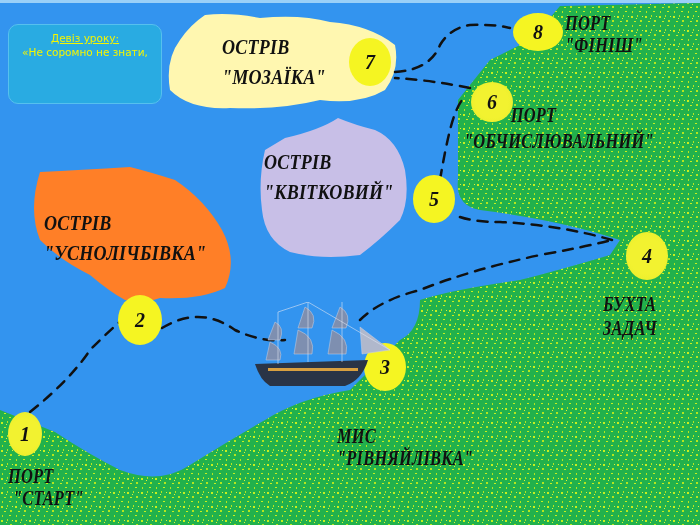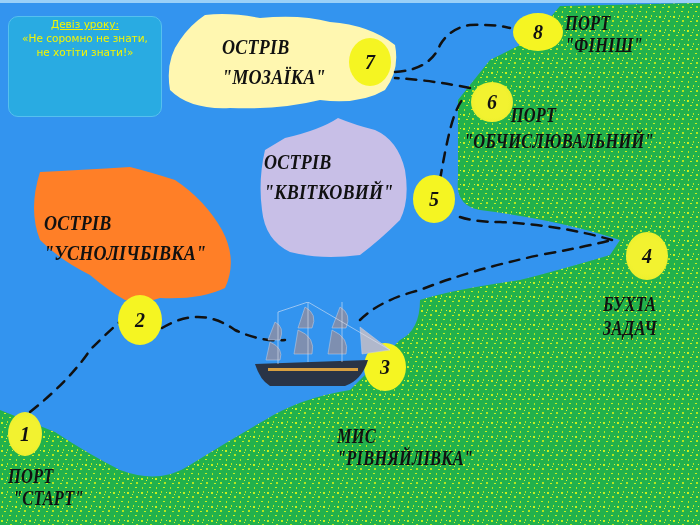--- a/index.html
+++ b/index.html
@@ -1,22 +1,22 @@
 <!DOCTYPE html>
 <html><head>
   <meta charset="utf-8">
   <style>
     html, body { margin: 0; padding: 0; }
     body { width: 700px; height: 525px; overflow: hidden; background: #3394ef; position: relative; font-family: "Liberation Serif", serif; }
     .map { position: absolute; left: 0; top: 0; width: 700px; height: 525px; }
     .motto {
-      position: absolute; left: 8px; top: 16px; width: 154px; height: 101px;
+      position: absolute; left: 8px; top: 24px; width: 154px; height: 80px;
       background: #29abe2; border-radius: 10px; border: 1px solid #56c0ee;
       box-sizing: border-box; text-align: center; color: #f5f500;
-      font-family: "DejaVu Sans", sans-serif; font-size: 10.5px; line-height: 14px; padding-top: 0;
+      font-family: "DejaVu Sans", sans-serif; font-size: 10.5px; line-height: 14px; padding-top: 6px;
     }
     .motto .title { text-decoration: underline; display: block; }
     .motto .line { display: block; white-space: nowrap; text-align: center; }
     .label {
       position: absolute; font-family: "Liberation Serif", serif; font-style: italic; font-weight: bold;
       color: #111; font-size: 20px; line-height: 22px; white-space: nowrap;
       transform: scaleX(0.82); transform-origin: left top; letter-spacing: 0.3px;
     }
     .label span { display: block; }
     .marker {
@@ -62,21 +62,20 @@
     <path d="M612 240 Q560 225 500 222 Q470 222 455 215"></path>
     <path d="M440 180 Q445 150 450 130 Q455 110 462 100"></path>
     <path d="M470 88 Q430 80 395 78"></path>
     <path d="M395 72 Q430 70 440 45 Q450 28 470 25 Q495 24 510 28"></path>
   </g>
 </svg>
 
 <div class="motto">
   <span class="title">Девіз уроку:</span>
   <span class="line">«Не соромно не знати,</span>
-  <span class="line">не хотіти знати!»</span>
 </div>
 
 <div class="marker land" style="left:8px;top:412px;width:34px;height:44px;">
     <span>1</span>
   </div>
 <div class="marker" style="left:118px;top:295px;width:44px;height:50px;">
     <span>2</span>
   </div>
 <div class="marker" style="left:364px;top:343px;width:42px;height:48px;">
     <span>3</span>

